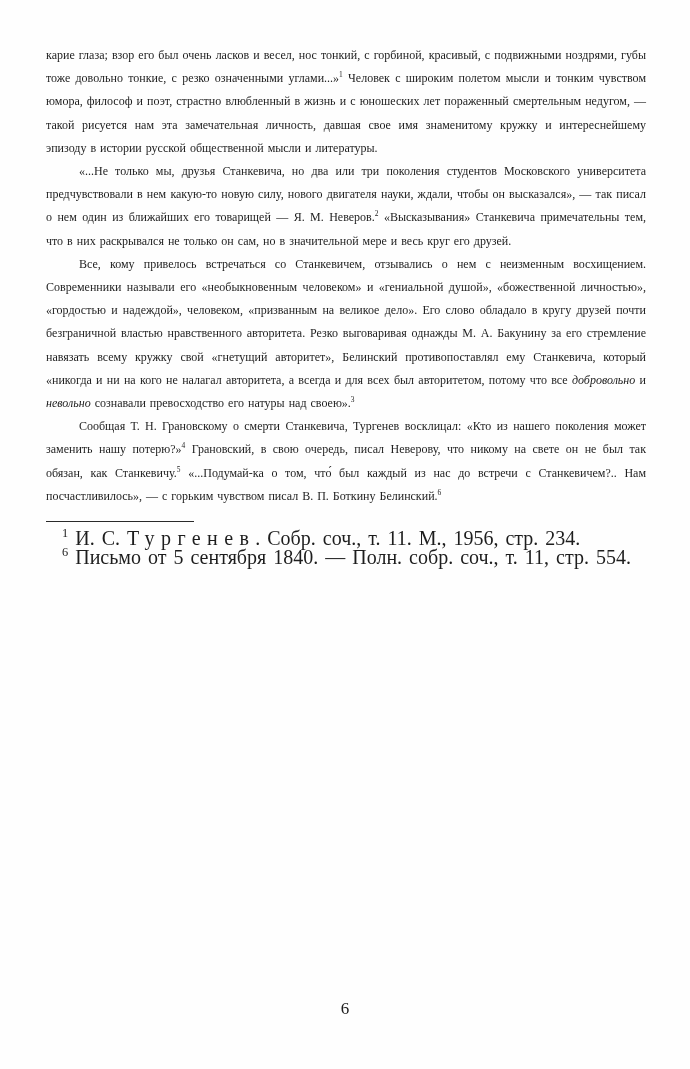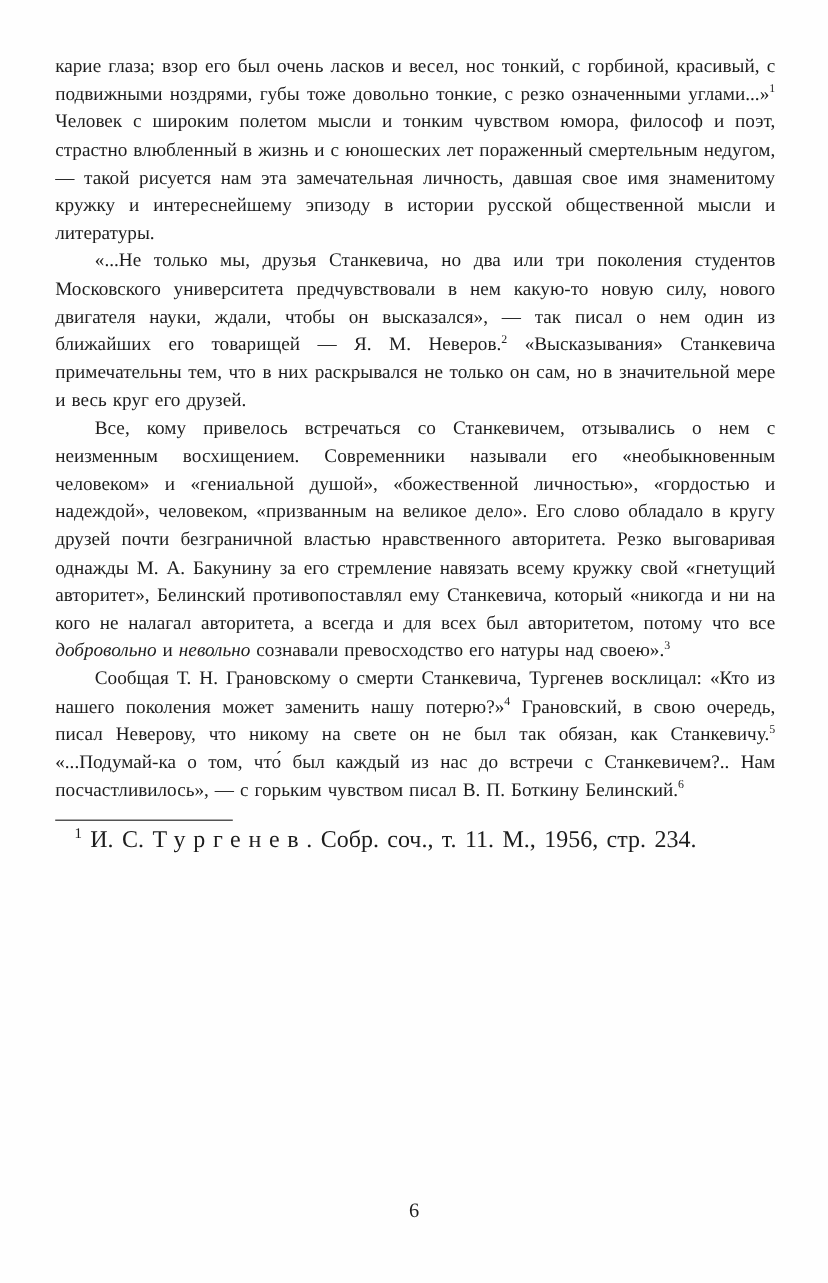--- a/index.html
+++ b/index.html
@@ -12,21 +12,21 @@
     color: #1d1d1d;
     overflow: hidden;
   }
   .page {
     position: absolute;
     inset: 0;
     background: #fefefe;
     padding: 44px 44px 0 46px;
   }
   .body-text {
-    font-size: 16px;
+    font-size: 12px;
     line-height: 23.2px;
     text-align: justify;
     word-spacing: 1px;
   }
   .para { text-indent: 33px; }
   .para.continuation { text-indent: 0; }
   .it { font-style: italic; margin-top: 28px; }
   .sp { letter-spacing: 0.32em; }
   sup {
     font-size: 62%;
@@ -65,17 +65,18 @@
     <p class="para continuation"><span>карие глаза; взор его был очень ласков и весел, нос тонкий, с горбиной, красивый, с подвижными ноздрями, губы тоже довольно тонкие, с резко означенными углами...»</span><sup>1</sup><span> Человек с широким полетом мысли и тонким чувством юмора, философ и поэт, страстно влюбленный в жизнь и с юношеских лет пораженный смертельным недугом, — такой рисуется нам эта замечательная личность, давшая свое имя знаменитому кружку и интереснейшему эпизоду в истории русской общественной мысли и литературы.</span></p>
     <p class="para"><span>«...Не только мы, друзья Станкевича, но два или три поколения студентов Московского университета предчувствовали в нем какую-то новую силу, нового двигателя науки, ждали, чтобы он высказался», — так писал о нем один из ближайших его товарищей — Я. М. Неверов.</span><sup>2</sup><span> «Высказывания» Станкевича примечательны тем, что в них раскрывался не только он сам, но в значительной мере и весь круг его друзей.</span></p>
     <p class="para"><span>Все, кому привелось встречаться со Станкевичем, отзывались о нем с неизменным восхищением. Современники называли его «необыкновенным человеком» и «гениальной душой», «божественной личностью», «гордостью и надеждой», человеком, «призванным на великое дело». Его слово обладало в кругу друзей почти безграничной властью нравственного авторитета. Резко выговаривая однажды М. А. Бакунину за его стремление навязать всему кружку свой «гнетущий авторитет», Белинский противопоставлял ему Станкевича, который «никогда и ни на кого не налагал авторитета, а всегда и для всех был авторитетом, потому что все </span><span class="it">добровольно</span><span> и </span><span class="it">невольно</span><span> сознавали превосходство его натуры над своею».</span><sup>3</sup></p>
     <p class="para"><span>Сообщая Т. Н. Грановскому о смерти Станкевича, Тургенев восклицал: «Кто из нашего поколения может заменить нашу потерю?»</span><sup>4</sup><span> Грановский, в свою очередь, писал Неверову, что никому на свете он не был так обязан, как Станкевичу.</span><sup>5</sup><span> «...Подумай-ка о том, что́ был каждый из нас до встречи с Станкевичем?.. Нам посчастливилось», — с горьким чувством писал В. П. Боткину Белинский.</span><sup>6</sup></p>
   </div>
 
   <div class="footnote-rule"></div>
 
   <div class="footnotes">
     <p class="footnote"><sup>1</sup><span> И. С. </span><span class="sp">Тургенев</span><span>. Собр. соч., т. 11. М., 1956, стр. 234.</span></p>
+    <p class="footnote"><sup>6</sup><span> Письмо от 5 сентября 1840. — Полн. собр. соч., т. 11, стр. 554.</span></p>
   </div>
 
   <div class="page-number">6</div>
 
 </div>
 
 </body></html>

